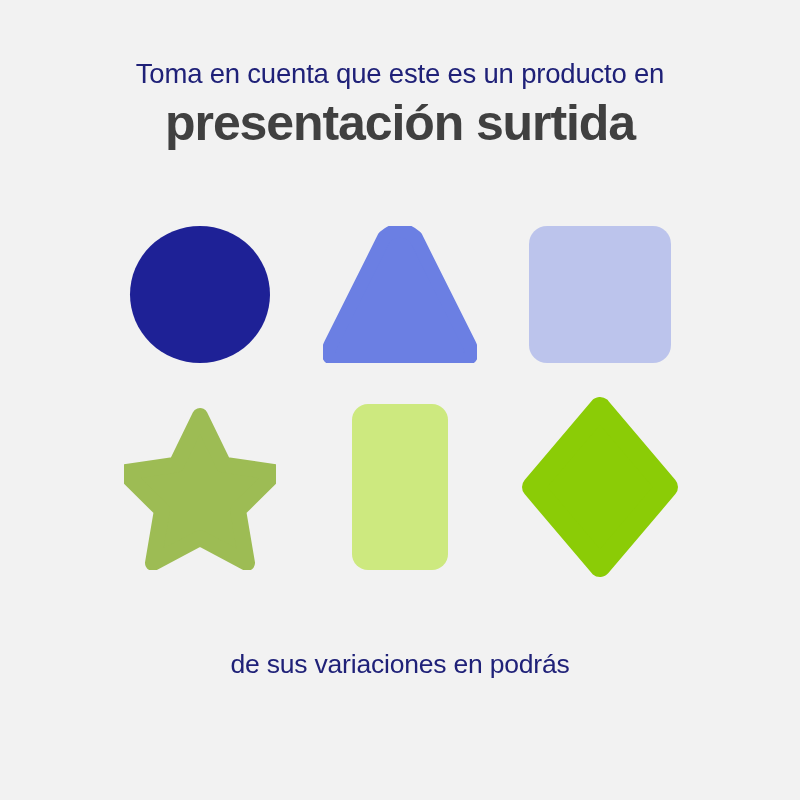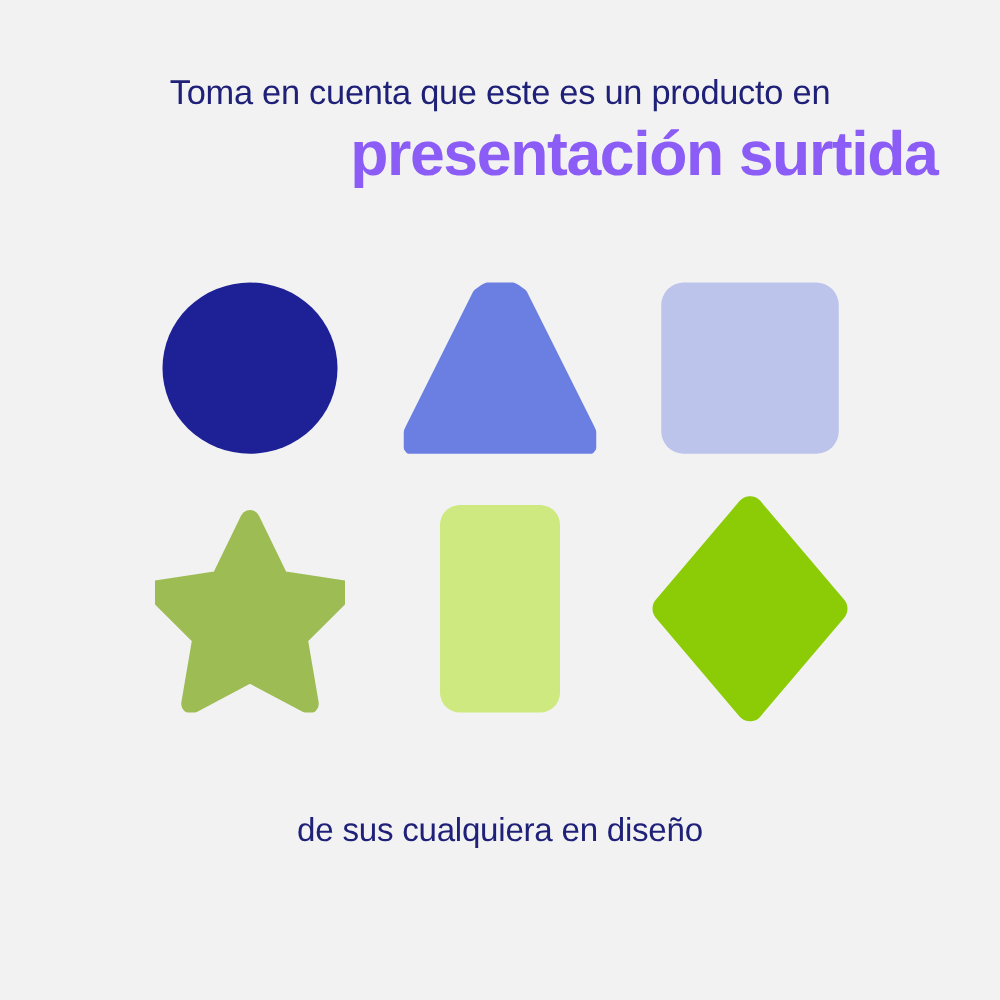--- a/index.html
+++ b/index.html
@@ -113,21 +113,21 @@
     white-space: nowrap;
   }
 </style>
 </head>
 <body style="background: rgb(242, 242, 242);">
 
 <div class="poster" style="background: rgb(242, 242, 242);">
 
   <div class="headline">
     <span class="headline-line1" style="color: rgb(31, 33, 120);">Toma en cuenta que este es un producto en</span>
-    <span class="headline-line2" style="color: #8b5cf6; text-align: right;">presentación surtida</span>
+    <span class="headline-line2" style="color: #404040;">presentación surtida</span>
   </div>
 
   <div class="shapes-grid">
 
     <div class="shape-cell">
       <div class="shape-circle" style="background:#1e2196"></div>
     </div>
 
     <div class="shape-cell shape-triangle">
       <svg width="154" height="137" viewBox="0 0 154 137">
@@ -151,16 +151,16 @@
 
     <div class="shape-cell shape-diamond">
       <svg width="158" height="182" viewBox="0 0 158 182">
         <path d="M79 12 L146 91 L79 170 L12 91 Z" fill="#8bcc06" stroke="#8bcc06" stroke-width="22" stroke-linejoin="round"></path>
       </svg>
     </div>
 
   </div>
 
   <div class="footer-text">
-    <span class="footer-line" style="color: rgb(31, 33, 120);">de sus cualquiera en diseño</span>
+    <span class="footer-line" style="color: rgb(31, 33, 120);">de sus variaciones en podrás</span>
   </div>
 
 </div>
 
 </body></html>

